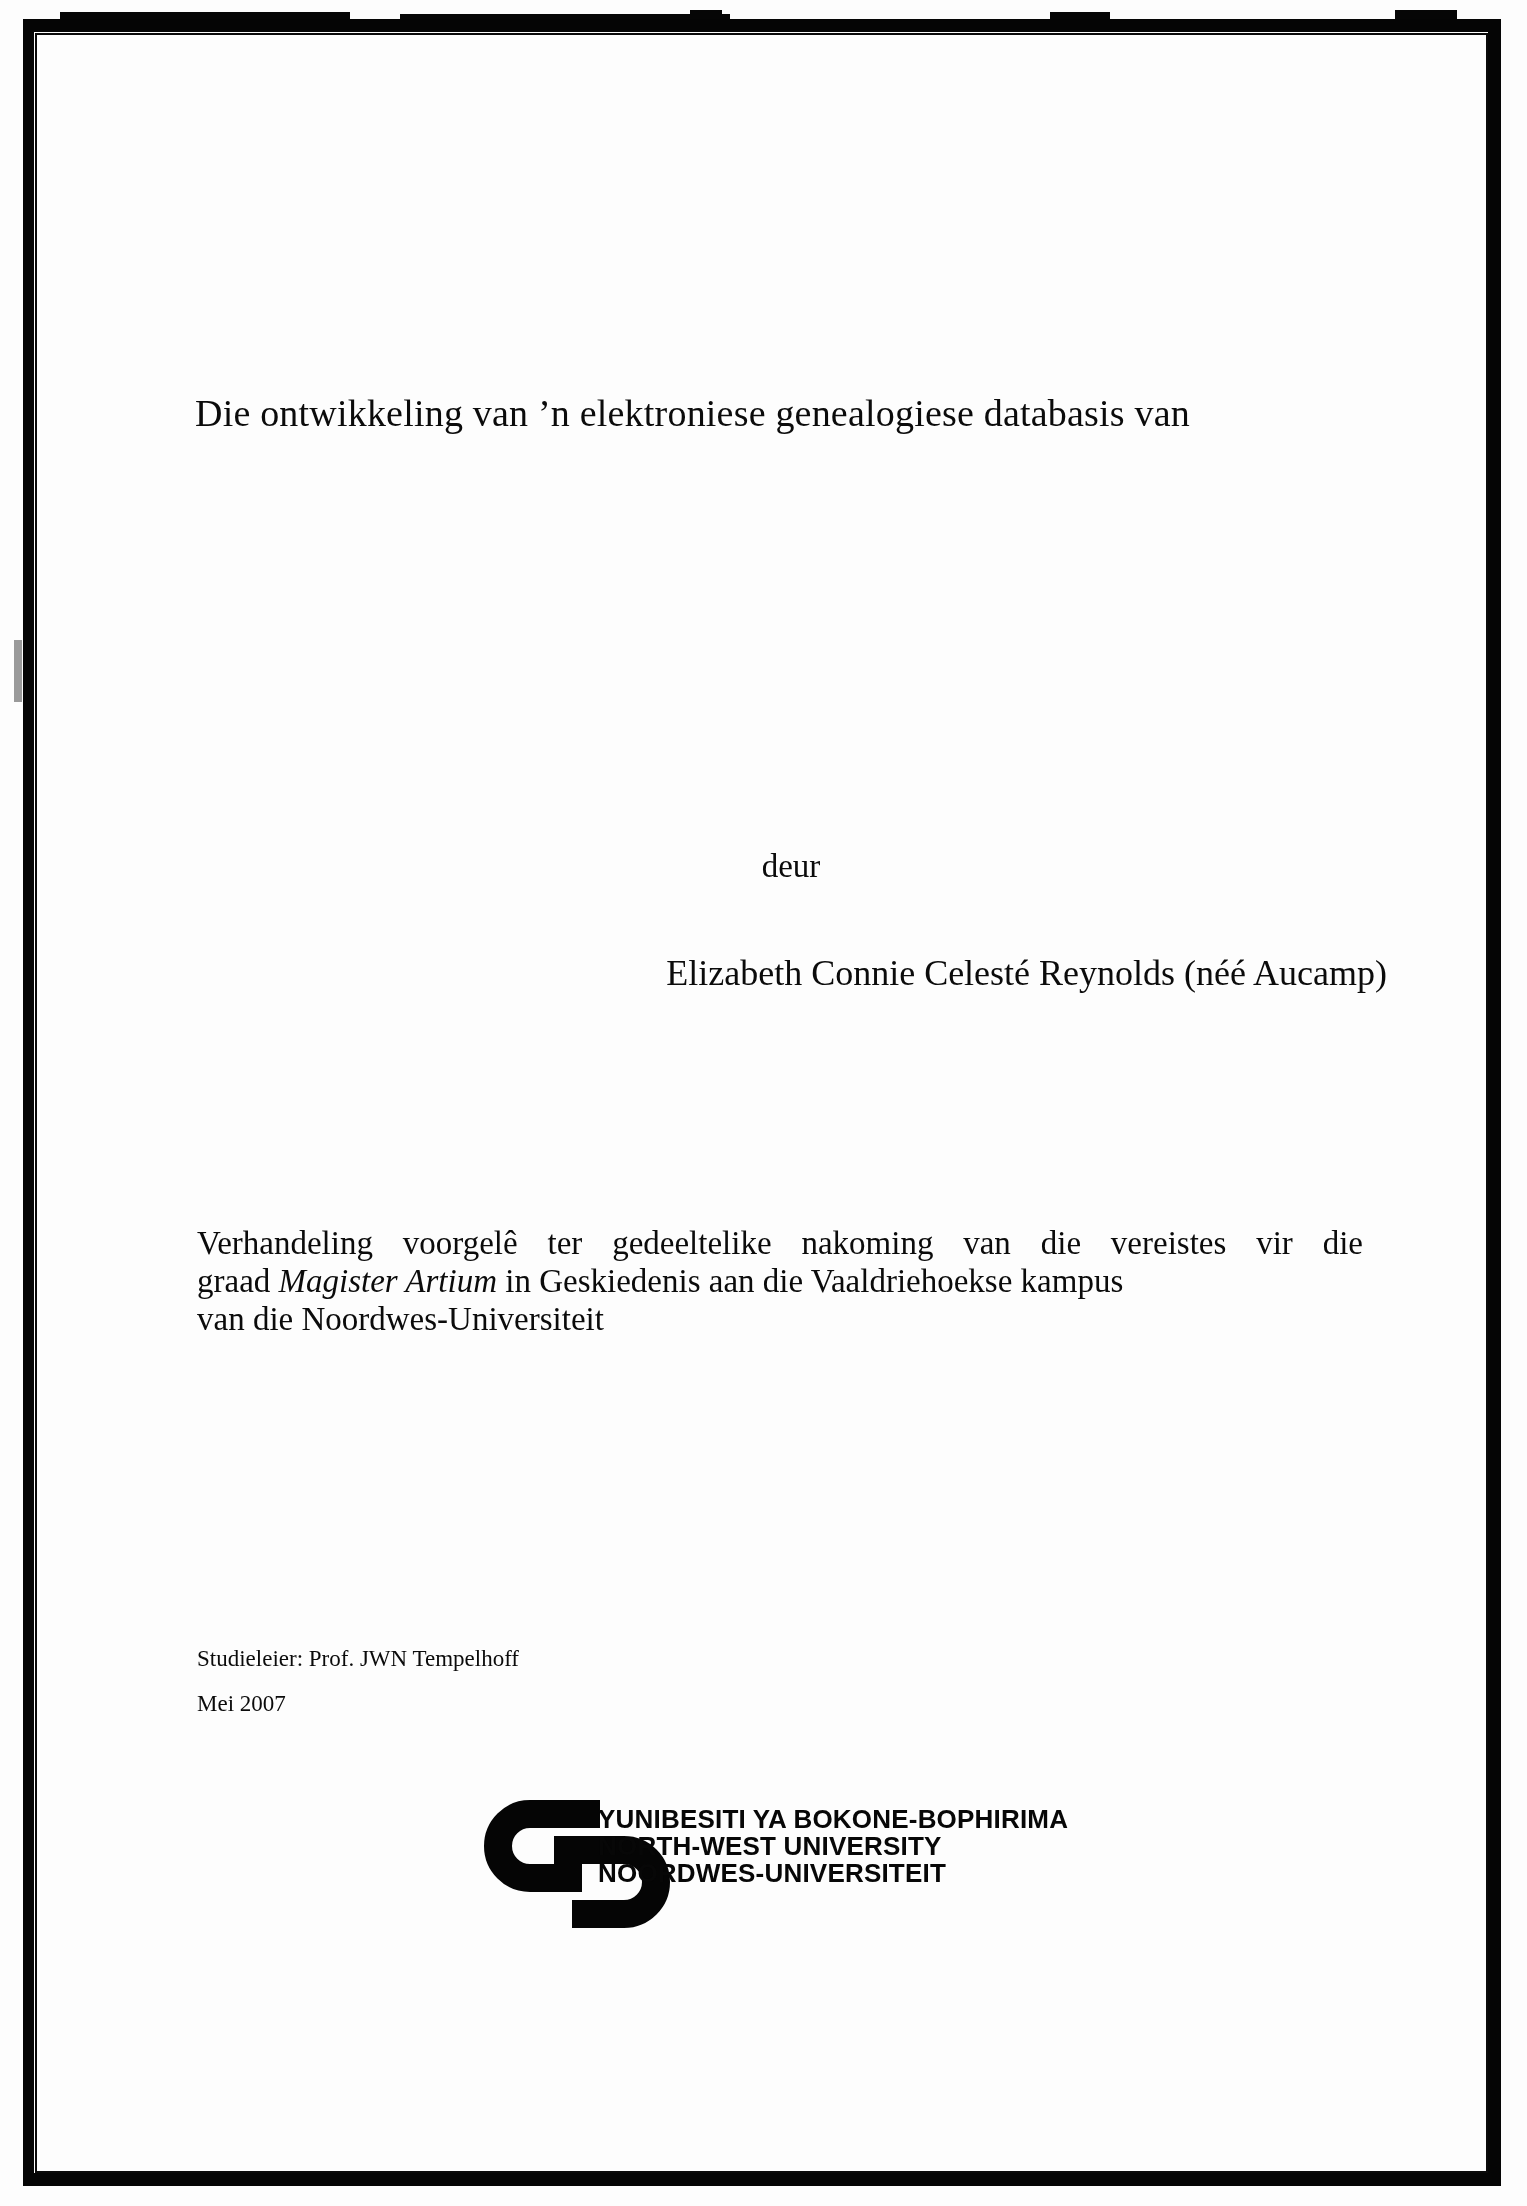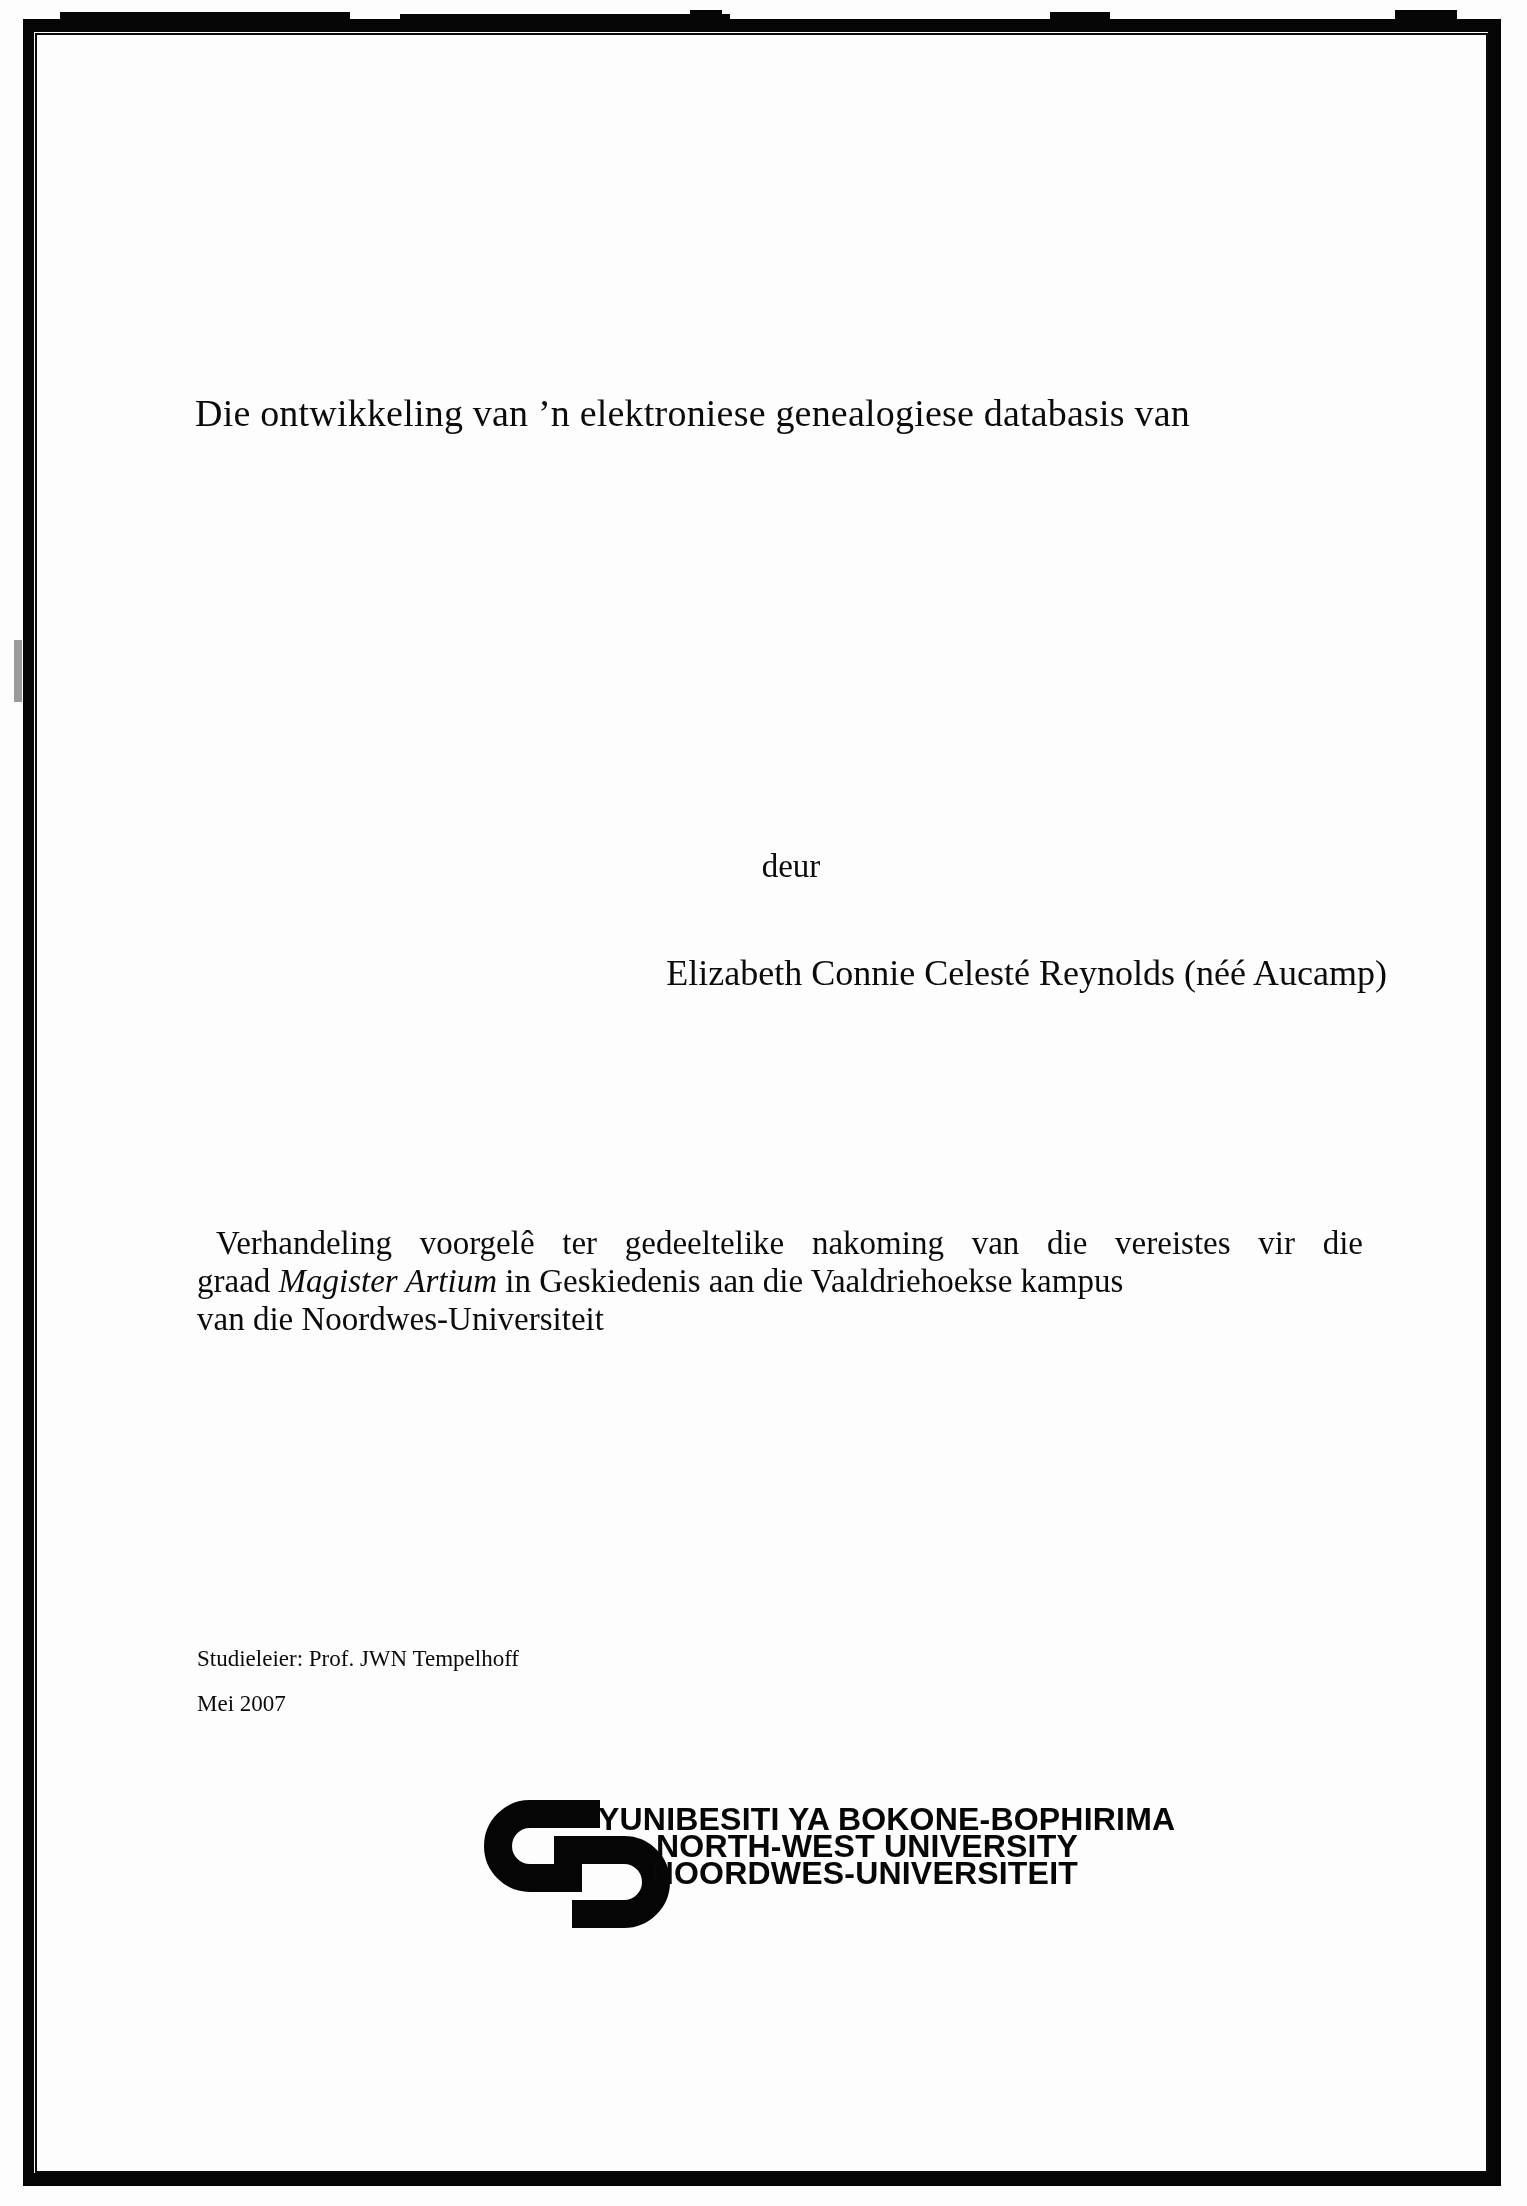--- a/index.html
+++ b/index.html
@@ -75,21 +75,20 @@
     position: absolute;
     left: 197px;
     width: 1166px;
     top: 1224px;
     font-size: 33px;
     line-height: 38px;
   }
   .statement .justified {
     text-align: justify;
     text-align-last: justify;
-    margin-left: 19px;
   }
   .statement .em { font-style: italic; }
   .supervisor-block {
     position: absolute;
     left: 197px;
     width: 900px;
     top: 1636px;
     font-size: 23px;
     line-height: 45px;
   }
@@ -103,24 +102,24 @@
   .logo-mark {
     position: absolute;
     left: 0;
     top: 0;
   }
   .logo-text {
     position: absolute;
     left: 116px;
     top: 6px;
     width: 480px;
-    text-align: right;
+    text-align: left;
     font-family: "Liberation Sans", sans-serif;
     font-weight: 700;
-    font-size: 32px;
+    font-size: 26px;
     line-height: 27px;
     letter-spacing: 0.2px;
     color: #070707;
     white-space: nowrap;
   }
 </style>
 </head>
 <body>
 
 <div class="page">

